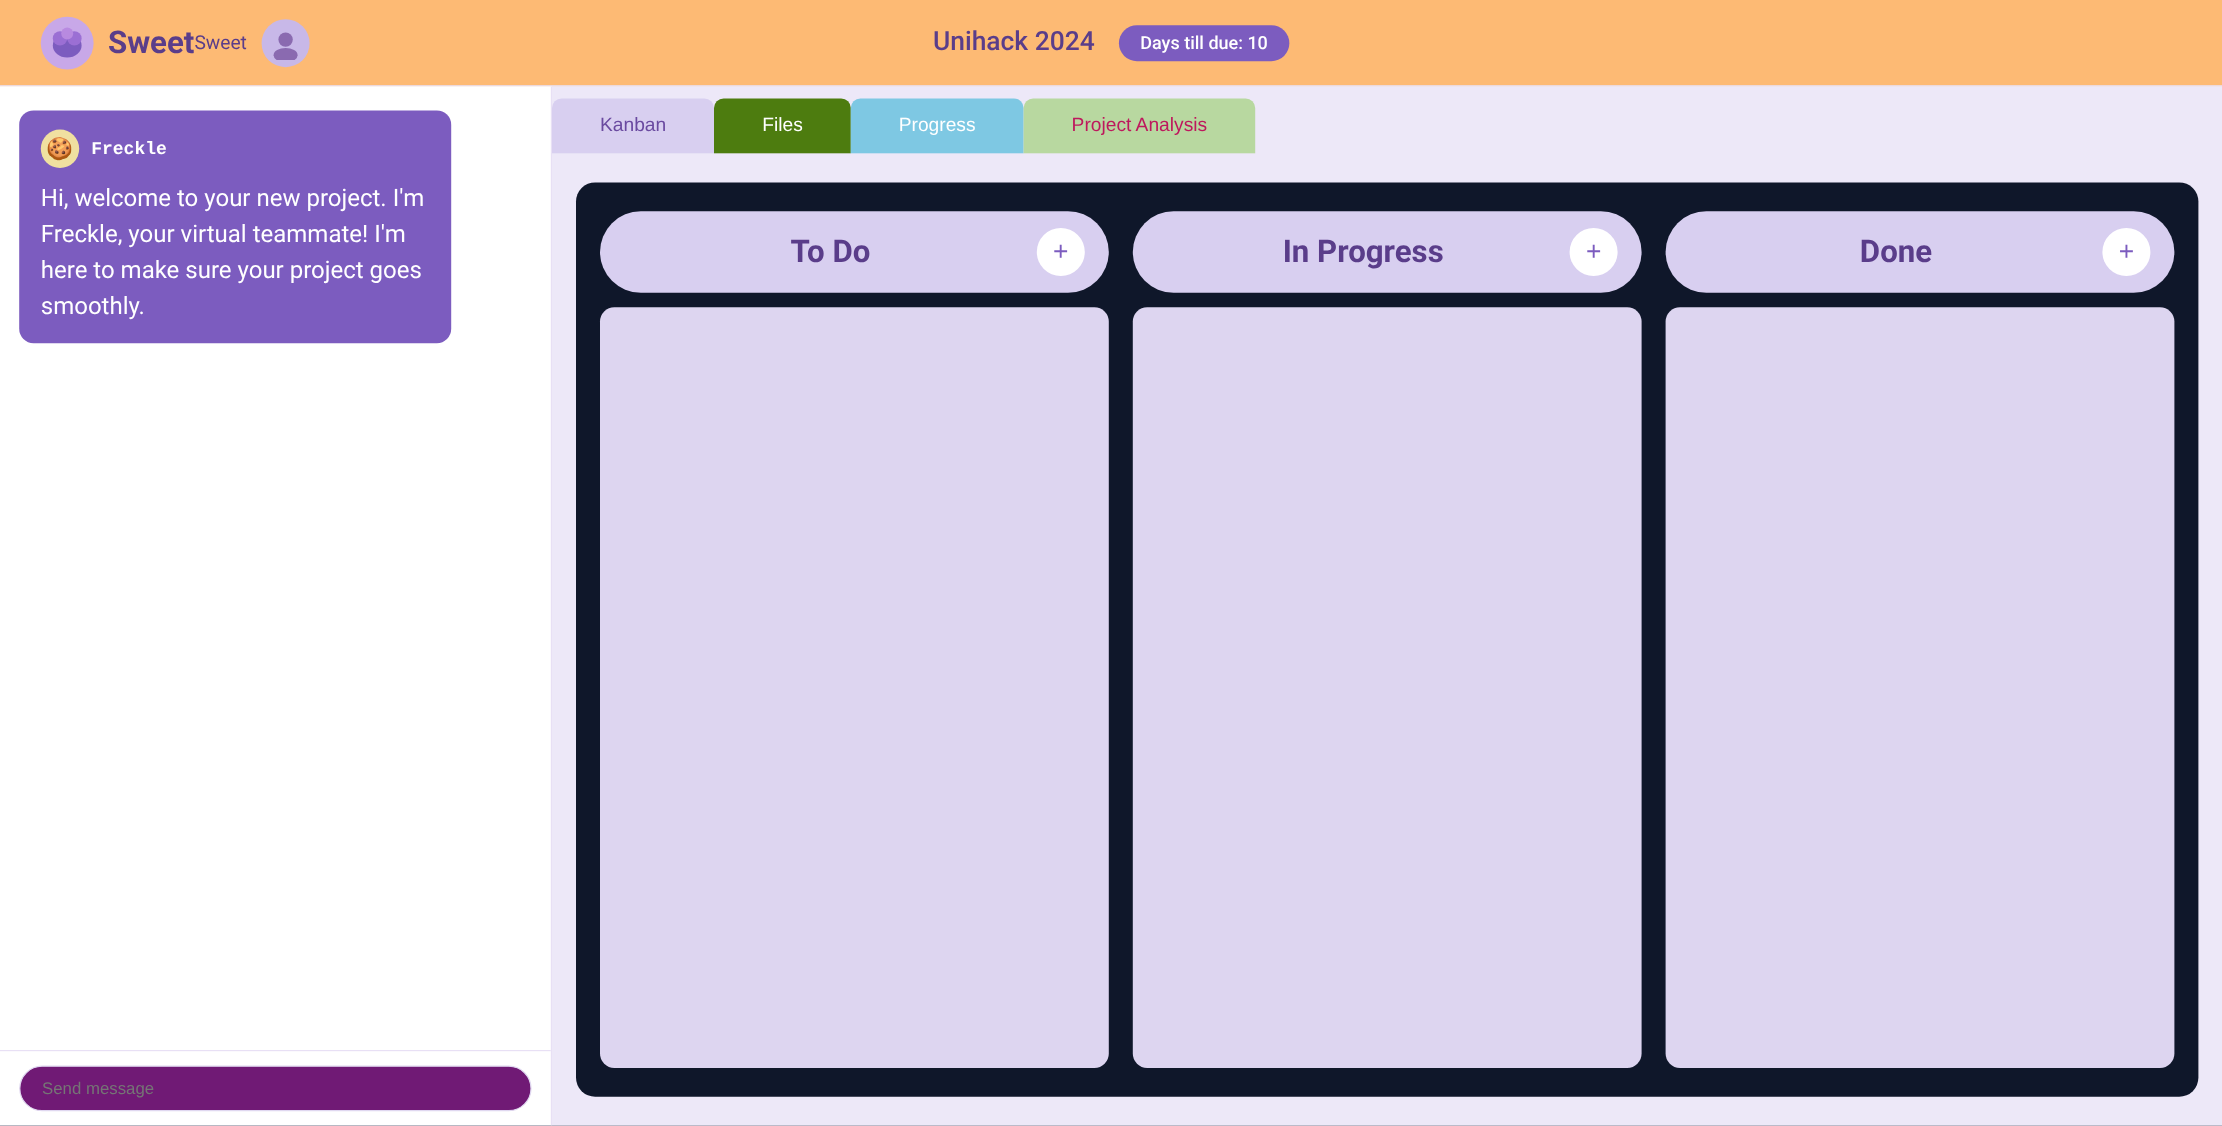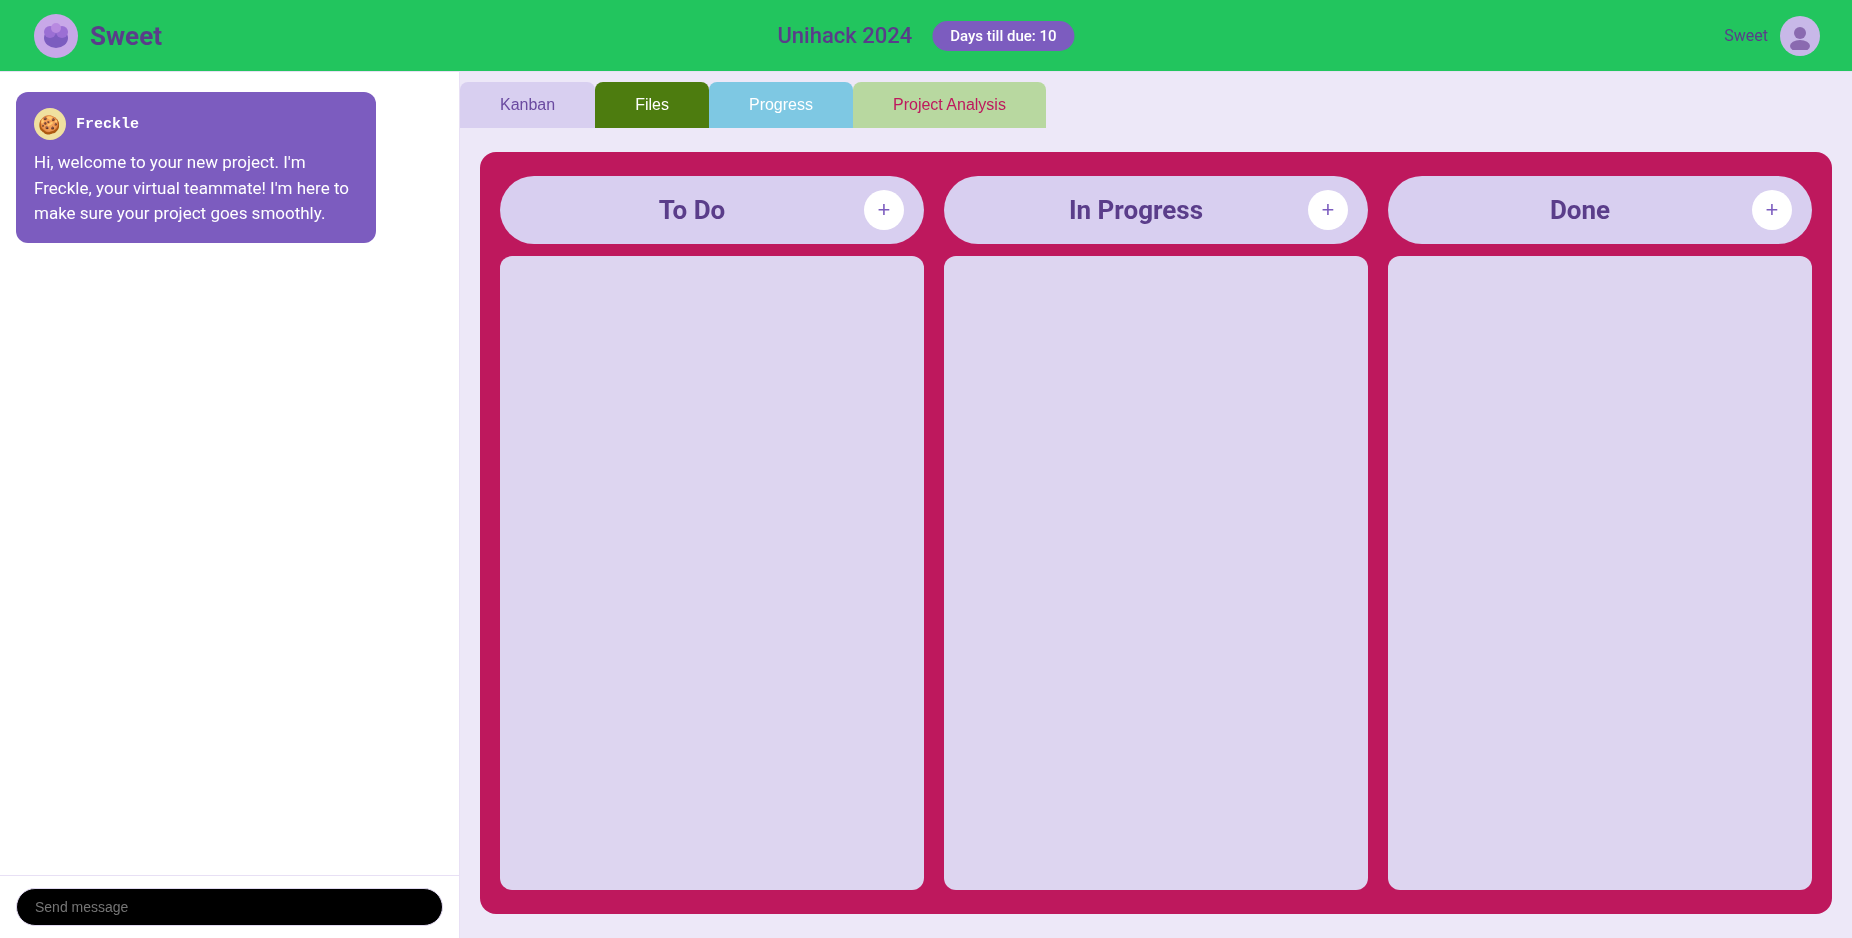--- a/index.html
+++ b/index.html
@@ -9,24 +9,23 @@
       width: 1852px;
       height: 938px;
       overflow: hidden;
       color: #5a3d8a;
     }
 
     
     .header {
       display: flex;
       align-items: center;
-      justify-content: space-between;
       padding: 16px 32px;
       height: 72px;
-      background: #22c55e;
+      background: #fdba74;
       border-bottom: 1px solid #e8e0f5;
     }
     .header-left {
       display: flex;
       align-items: center;
       gap: 10px;
     }
     .logo-icon {
       width: 48px;
       height: 48px;
@@ -121,38 +120,38 @@
       justify-content: center;
       font-size: 18px;
     }
     .freckle-name {
       font-weight: 700;
       font-size: 15px;
       color: #fff;
       font-family: Liberation Mono, monospace;
     }
     .chat-message {
-      font-size: 17px;
+      font-size: 20px;
       line-height: 1.5;
       color: #fff;
       white-space: pre-wrap;
     }
     .chat-input-area {
       padding: 12px 16px;
       border-top: 1px solid #e8e0f5;
     }
     .chat-input {
       width: 100%;
       border: 1px solid #e0d8f0;
       border-radius: 20px;
       padding: 10px 18px;
       font-size: 14px;
       color: #9a8ab0;
       outline: none;
-      background: #000000;
+      background: #701a75;
     }
 
     
     .content {
       flex: 1;
       display: flex;
       flex-direction: column;
       background: #ede8f8;
       overflow: hidden;
     }
@@ -197,21 +196,21 @@
     }
 
     
     .kanban-area {
       flex: 1;
       padding: 24px 20px;
       overflow-y: auto;
       background: #ede8f8;
     }
     .kanban-board {
-      background: #be185d;
+      background: #0f172a;
       border-radius: 16px;
       padding: 24px 20px;
       display: flex;
       gap: 20px;
       min-height: 560px;
       height: 100%;
     }
     .kanban-column {
       flex: 1;
       display: flex;

